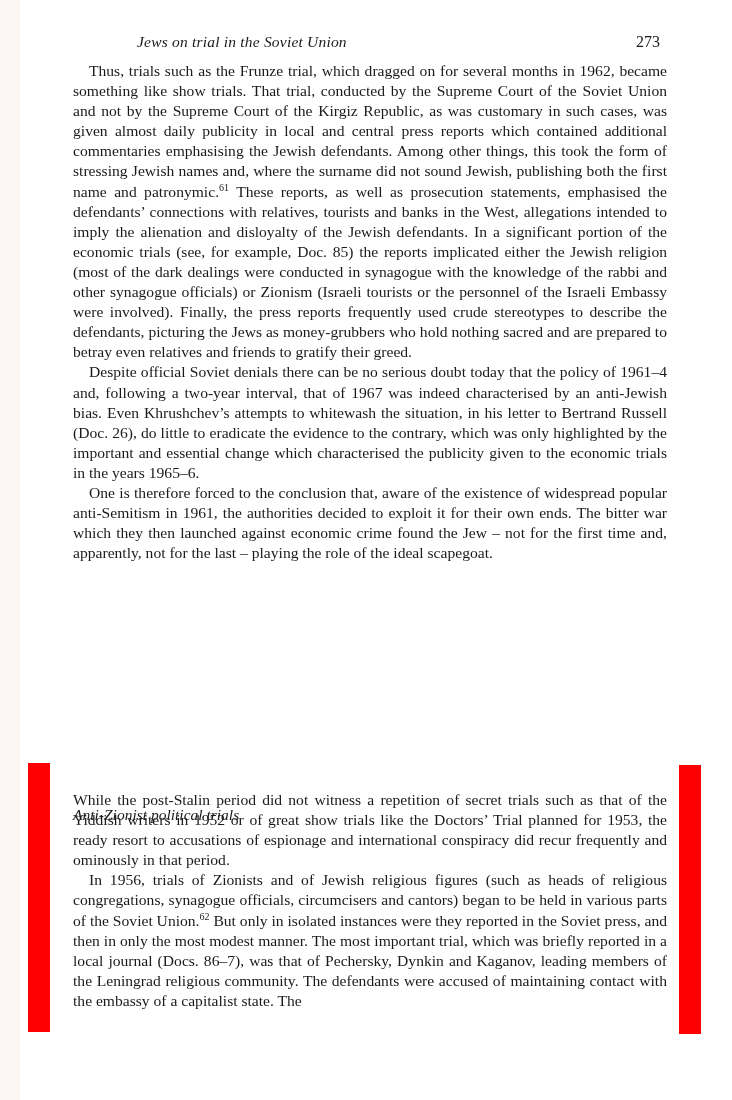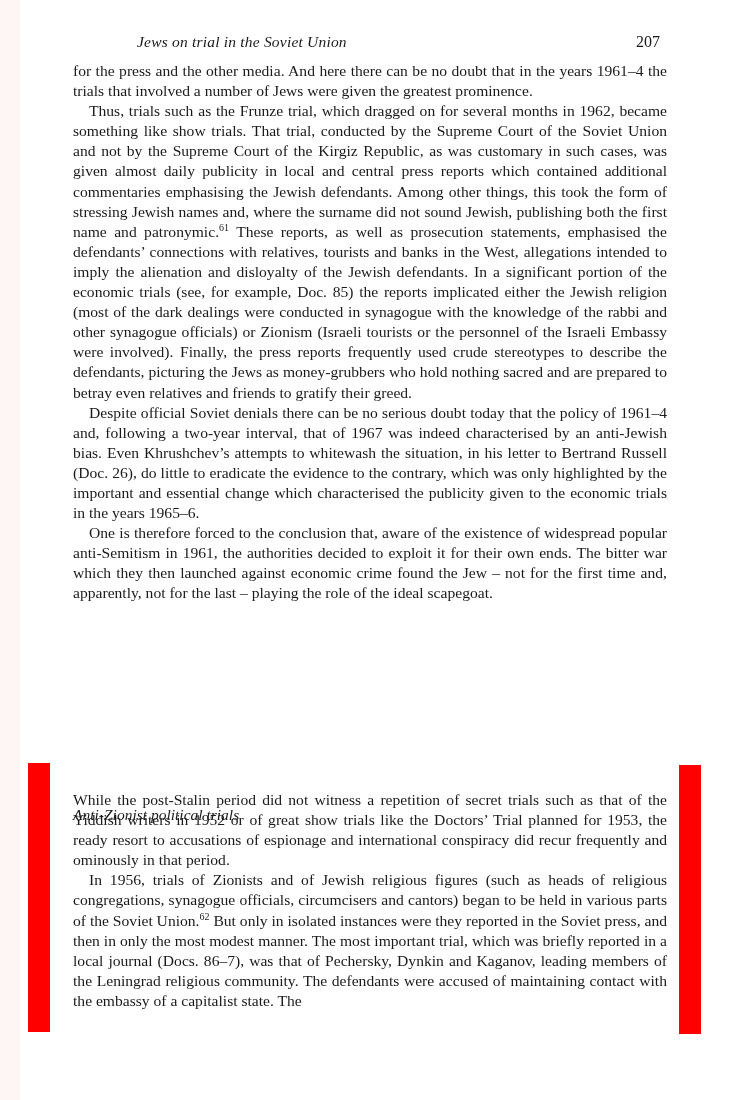--- a/index.html
+++ b/index.html
@@ -38,24 +38,23 @@
   }
   .red-left { left: 28px; top: 763px; height: 269px; }
   .red-right { left: 679px; top: 765px; height: 269px; }
 </style>
 </head>
 <body>
 
 <div class="edge-strip"></div>
 
 <div class="running-head">Jews on trial in the Soviet Union</div>
-<div class="page-number">207</div>
+<div class="page-number">273</div>
 
 <div class="body-text block1">
-  <p>for the press and the other media. And here there can be no doubt that in the years 1961–4 the trials that involved a number of Jews were given the greatest prominence.</p>
   <p class="indent"><span>Thus, trials such as the Frunze trial, which dragged on for several months in 1962, became something like show trials. That trial, conducted by the Supreme Court of the Soviet Union and not by the Supreme Court of the Kirgiz Republic, as was customary in such cases, was given almost daily publicity in local and central press reports which contained additional commentaries emphasising the Jewish defendants. Among other things, this took the form of stressing Jewish names and, where the surname did not sound Jewish, publishing both the first name and patronymic.</span><span class="sup">61</span><span> These reports, as well as prosecution statements, emphasised the defendants’ connections with relatives, tourists and banks in the West, allegations intended to imply the alienation and disloyalty of the Jewish defendants. In a significant portion of the economic trials (see, for example, Doc. 85) the reports implicated either the Jewish religion (most of the dark dealings were conducted in synagogue with the knowledge of the rabbi and other synagogue officials) or Zionism (Israeli tourists or the personnel of the Israeli Embassy were involved). Finally, the press reports frequently used crude stereotypes to describe the defendants, picturing the Jews as money-grubbers who hold nothing sacred and are prepared to betray even relatives and friends to gratify their greed.</span></p>
   <p class="indent">Despite official Soviet denials there can be no serious doubt today that the policy of 1961–4 and, following a two-year interval, that of 1967 was indeed characterised by an anti-Jewish bias. Even Khrushchev’s attempts to whitewash the situation, in his letter to Bertrand Russell (Doc. 26), do little to eradicate the evidence to the contrary, which was only highlighted by the important and essential change which characterised the publicity given to the economic trials in the years 1965–6.</p>
   <p class="indent">One is therefore forced to the conclusion that, aware of the existence of widespread popular anti-Semitism in 1961, the authorities decided to exploit it for their own ends. The bitter war which they then launched against economic crime found the Jew – not for the first time and, apparently, not for the last – playing the role of the ideal scapegoat.</p>
 </div>
 
 <div class="red-bar red-left"></div>
 <div class="red-bar red-right"></div>
 
 <div class="section-head">Anti-Zionist political trials</div>
 

